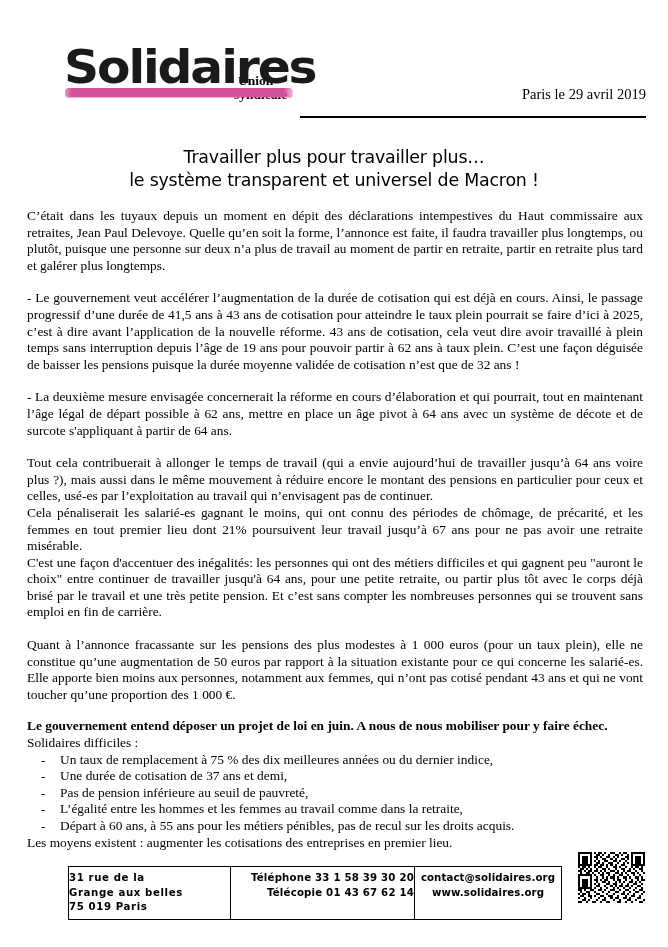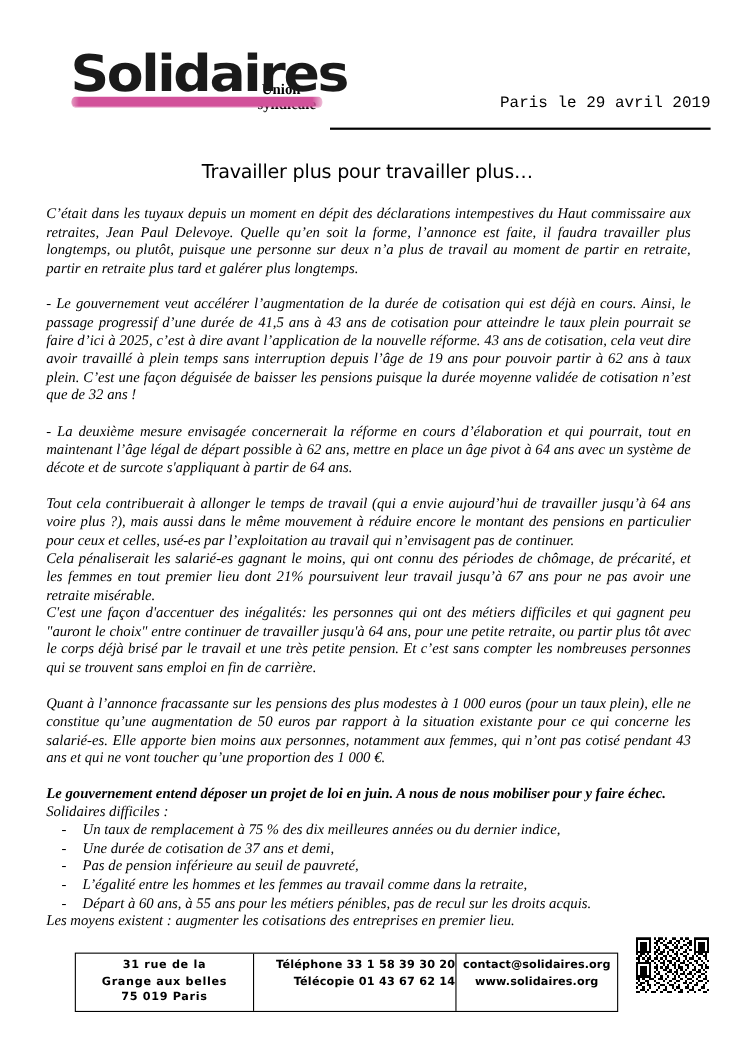--- a/index.html
+++ b/index.html
@@ -80,21 +80,21 @@
         #d2519a 96%,
         rgba(206,70,140,0.35) 100%);
     border-radius: 4px / 5px;
     box-shadow: 0 1px 0 rgba(210,81,154,0.45);
   }
 
   .date-line {
     position: absolute;
     right: 22px;
     top: 86px;
-    font-family: Liberation Mono, monospace;
+    font-family: Liberation Serif, serif;
     font-size: 14.5px;
     color: #000;
     white-space: nowrap;
   }
 
   .header-rule {
     position: absolute;
     left: 300px;
     top: 116px;
     width: 346px;
@@ -110,28 +110,27 @@
     font-weight: 400;
     font-size: 17.4px;
     line-height: 23px;
     letter-spacing: -0.2px;
     color: #000;
   }
   .title .tl { display: block; }
 
   
   .content {
-    margin: 17px;
+    margin: 2px;
     padding: 0 23px 0 25px;
     font-family: "Liberation Serif", "DejaVu Serif", serif;
     font-size: 13.4px;
     line-height: 16.6px;
     text-align: justify;
     color: #000;
-    font-style: italic;
   }
 
   .content p {
     margin: 0;
     text-align: justify;
     text-justify: inter-word;
   }
   .content p.gap  { margin-top: 16px; }
   .content p.gap-s { margin-top: 15px; }
   .content p.bold { font-weight: 700; }
@@ -170,21 +169,21 @@
     font-weight: 700;
     font-size: 10.2px;
     line-height: 14.5px;
     color: #000;
     padding-top: 4px;
     letter-spacing: 0.6px;
   }
   .fc1 {
     width: 162px;
     border-right: 1.6px solid #000;
-    text-align: center;
+    text-align: left;
   }
   .fc2 {
     width: 184px;
     border-right: 1.6px solid #000;
     text-align: right;
     padding-left: 9px;
     letter-spacing: 0.2px;
   }
   .fc3 {
     flex: 1;
@@ -217,20 +216,21 @@
       <div class="logo-word">Solidaires</div>
       <div class="logo-stroke"></div>
     </div>
 
     <div class="date-line">Paris le 29 avril 2019</div>
     <div class="header-rule"></div>
   </div>
 
   <h1 class="title">
     <span class="tl">Travailler plus pour travailler plus…</span>
+    <span class="tl">le système transparent et universel de Macron !</span>
   </h1>
 
   <div class="content">
 
     <p class="gap">C’était dans les tuyaux depuis un moment en dépit des déclarations intempestives du Haut commissaire aux retraites, Jean Paul Delevoye. Quelle qu’en soit la forme, l’annonce est faite, il faudra travailler plus longtemps, ou plutôt, puisque une personne sur deux n’a plus de travail au moment de partir en retraite, partir en retraite plus tard et galérer plus longtemps.</p>
 
     <p class="gap">- Le gouvernement veut accélérer l’augmentation de la durée de cotisation qui est déjà en cours. Ainsi, le passage progressif d’une durée de 41,5 ans à 43 ans de cotisation pour atteindre le taux plein pourrait se faire d’ici à 2025, c’est à dire avant l’application de la nouvelle réforme. 43 ans de cotisation, cela veut dire avoir travaillé à plein temps sans interruption depuis l’âge de 19 ans pour pouvoir partir à 62 ans à taux plein. C’est une façon déguisée de baisser les pensions puisque la durée moyenne validée de cotisation n’est que de 32 ans !</p>
 
     <p class="gap">- La deuxième mesure envisagée concernerait la réforme en cours d’élaboration et qui pourrait, tout en maintenant l’âge légal de départ possible à 62 ans, mettre en place un âge pivot à 64 ans avec un système de décote et de surcote s'appliquant à partir de 64 ans.</p>
 

